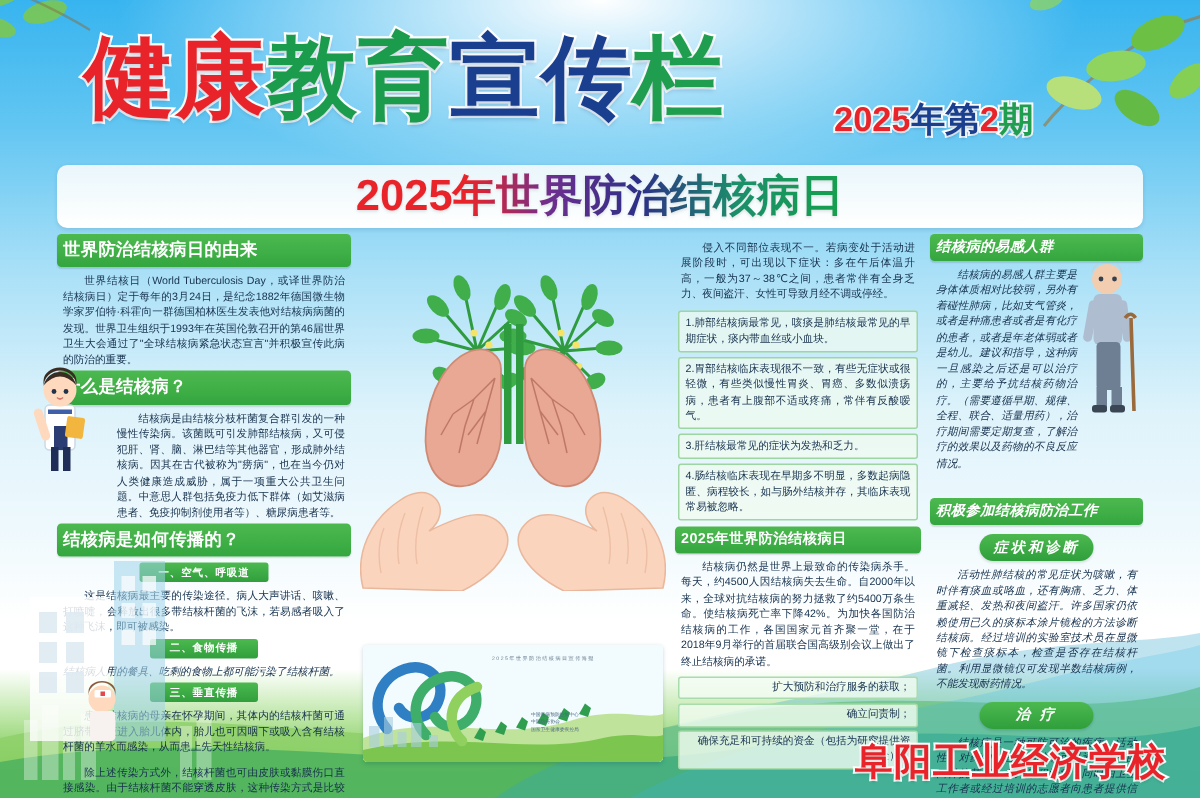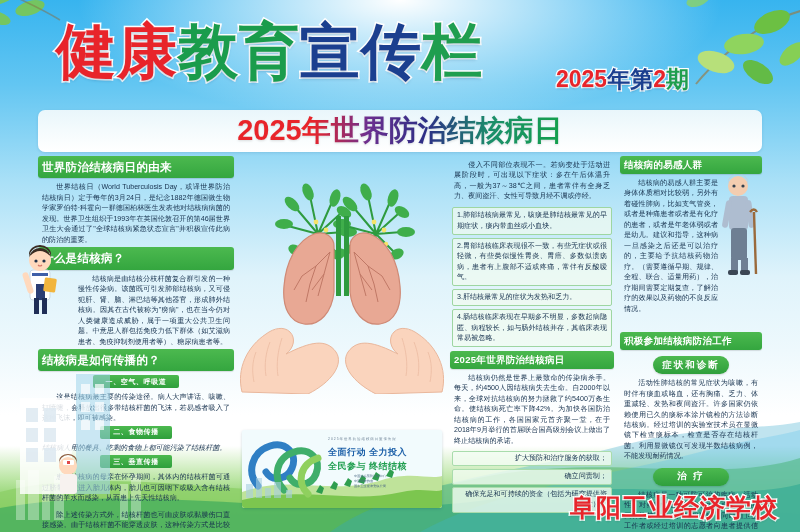--- a/index.html
+++ b/index.html
@@ -80,21 +80,21 @@
 
   
   #content{
     position:absolute; left:38px; top:156px; width:724px; height:352px;
     display:flex; gap:6px;
   }
   .col{ position:relative; }
   .col1{ width:196px; }
   .col2{ width:204px; }
   .col3{ width:164px; }
-  .col4{ width:142px; }
+  .col4{ width:142px;font-style:italic; }
 
   
   .sec-head{
     background:linear-gradient(180deg,#4cb94f 0%, #34a63f 100%);
     color:#fff; font-weight:700; text-align:left;
     border-radius:3px;
     padding:3px 4px;
     font-size:9.5px; line-height:1.25;
     letter-spacing:.3px;
     box-shadow:0 1px 1px rgba(0,0,0,.12);
@@ -395,24 +395,20 @@
           </g>
           <g fill="#a8cfe0" opacity=".6">
             <rect x="4" y="54" width="7" height="14"></rect>
               <rect x="14" y="48" width="6" height="20"></rect>
             <rect x="23" y="58" width="6" height="10"></rect>
               <rect x="32" y="52" width="7" height="16"></rect>
             <rect x="44" y="60" width="6" height="8"></rect>
           </g>
         </svg>
         <div class="ci-tiny">2025年世界防治结核病日宣传海报</div>
-        <div class="ci-slogan">
-          <div class="ci-s1">全面行动  全力投入</div>
-          <div class="ci-s2">全民参与  终结结核</div>
-        </div>
         <div class="ci-sub" style="white-space:pre-line">中国疾病预防控制中心
 中国防痨协会
 国家卫生健康委疾控局</div>
       </div>
     </div>
 
     <div class="col col3">
       <div class="body-text">侵入不同部位表现不一。若病变处于活动进展阶段时，可出现以下症状：多在午后体温升高，一般为37～38℃之间，患者常伴有全身乏力、夜间盗汗、女性可导致月经不调或停经。</div>
 
       <div class="item-box">1.肺部结核病最常见，咳痰是肺结核最常见的早期症状，痰内带血丝或小血块。</div>

